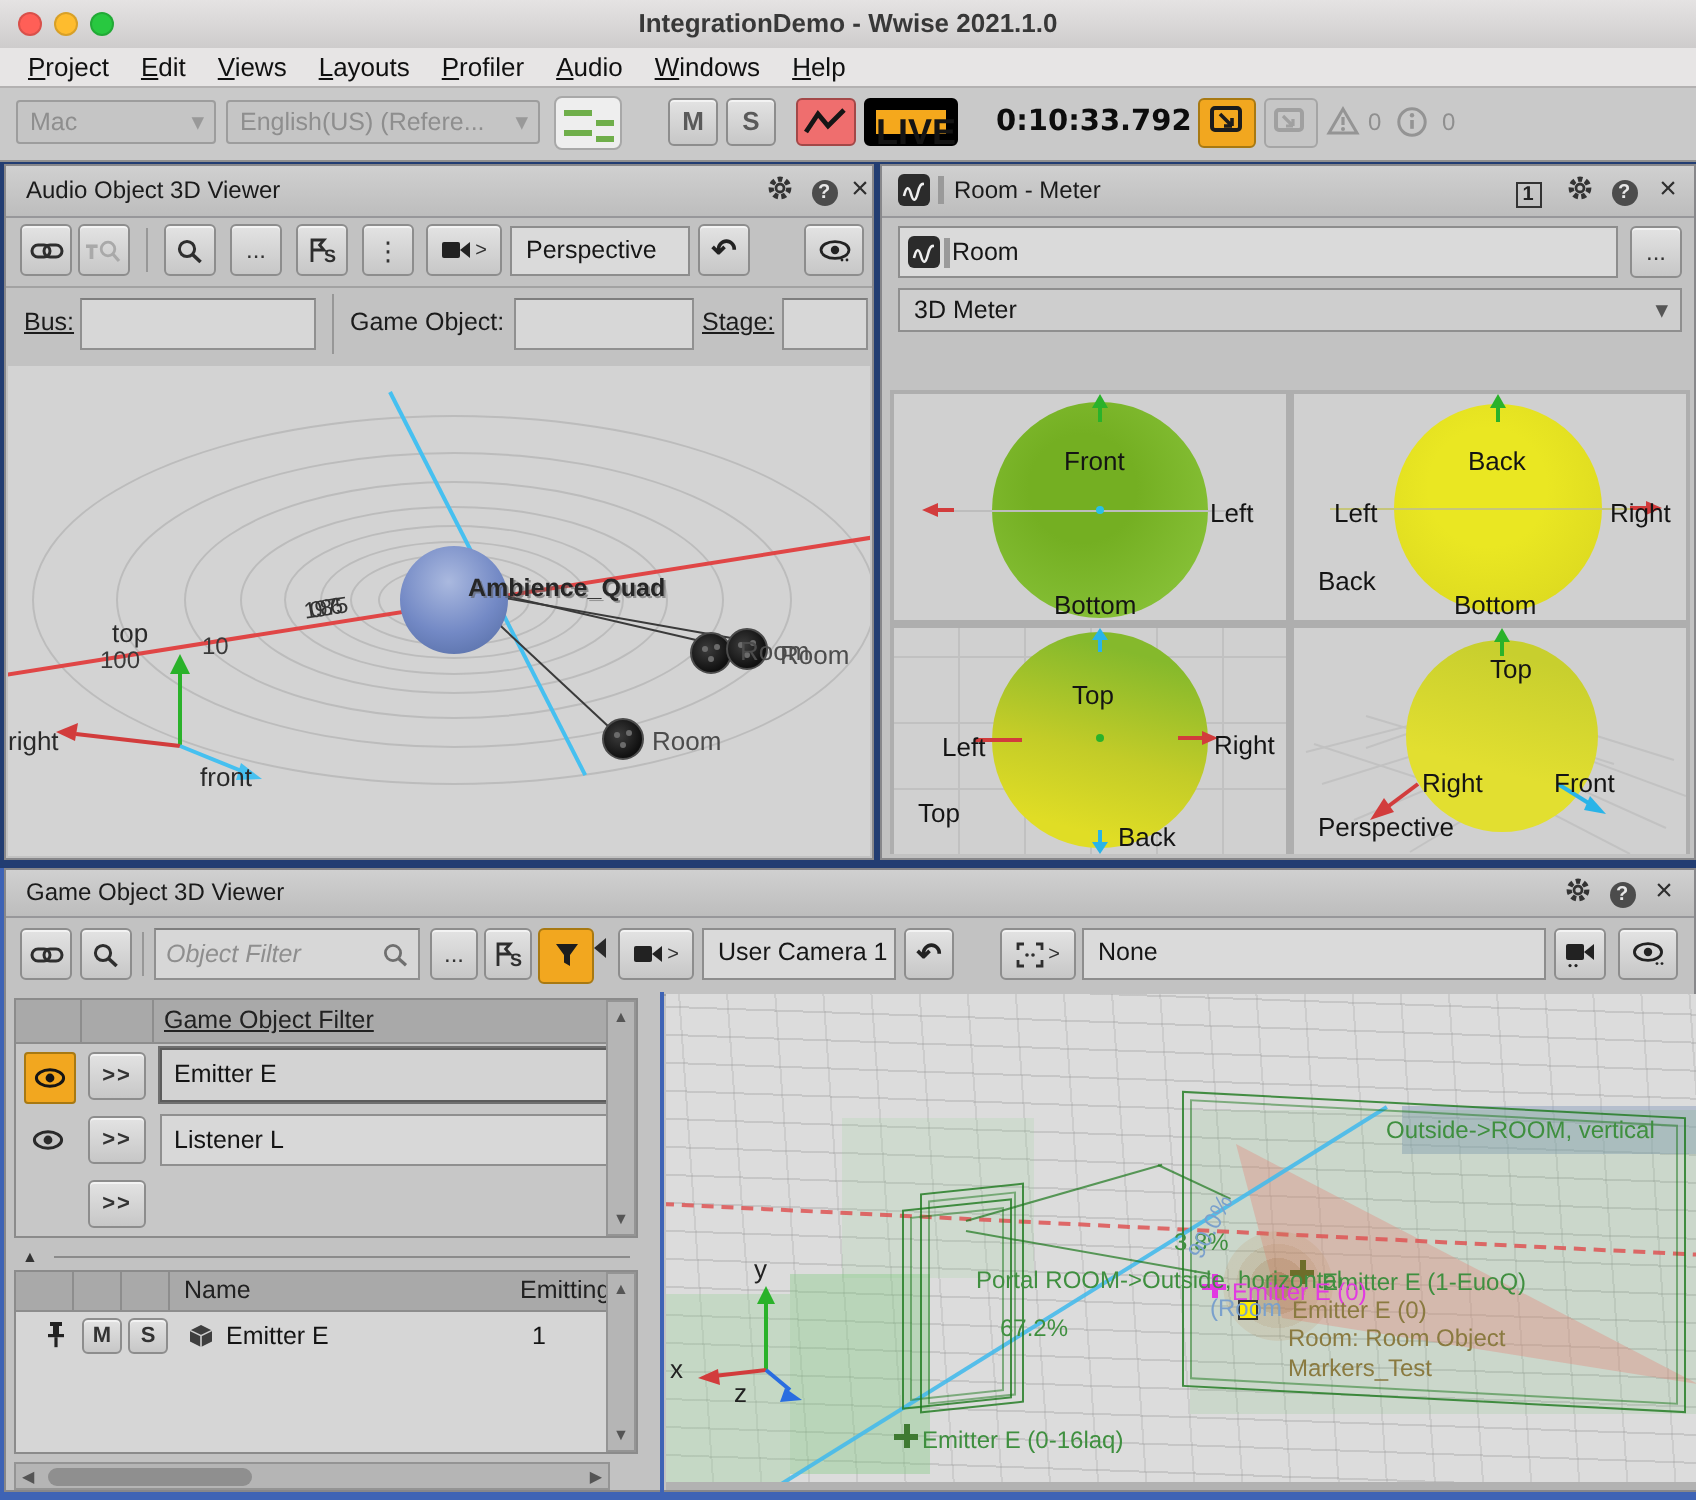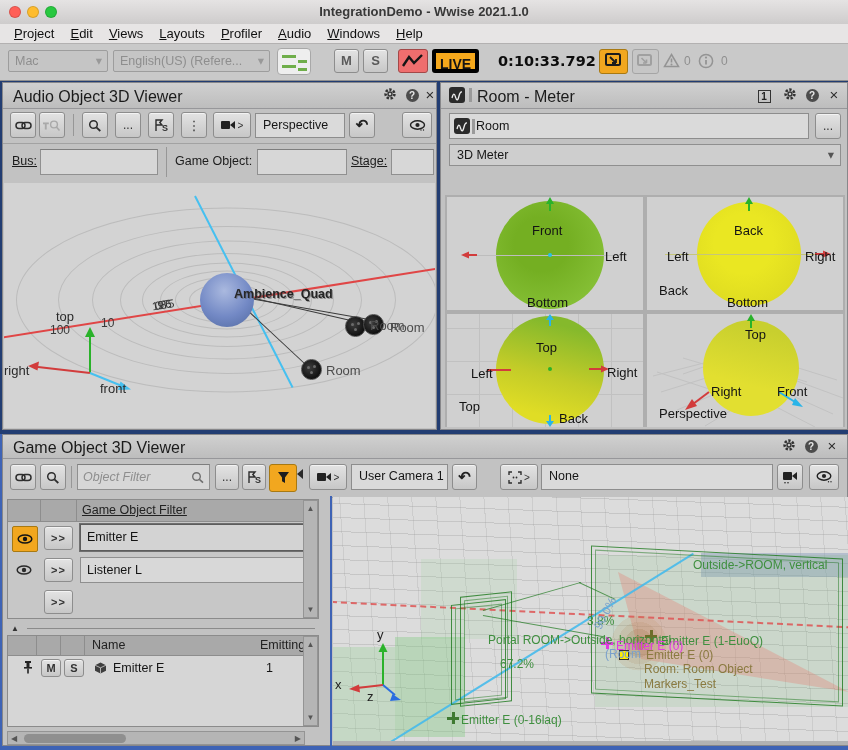--- a/index.html
+++ b/index.html
@@ -10,27 +10,27 @@
   .tl{position:absolute;top:6px;width:12px;height:12px;border-radius:50%;border:1px solid rgba(0,0,0,.15);box-sizing:border-box;}
   .title{position:absolute;left:0;right:0;top:4px;text-align:center;font-size:13px;font-weight:700;color:#383838;}
   .menubar{position:absolute;left:0;top:24px;width:848px;height:20px;background:#e7e5e5;border-bottom:1px solid #b3b1b1;display:flex;align-items:center;padding-left:6px;box-sizing:border-box;}
   .menu-item{display:inline-block;padding:0 8px;font-size:13px;color:#101010;}
   .menu-item::first-letter{text-decoration:underline;}
   .maintoolbar{position:absolute;left:0;top:44px;width:848px;height:36px;background:#c9c9c9;border-bottom:1px solid #8f8f8f;}
   .tb-select{position:absolute;height:22px;background:#c5c5c5;border:1px solid #9d9d9d;border-radius:2px;font-size:12.5px;color:#8e8e8e;line-height:20px;padding:0 6px;box-sizing:border-box;}
   .tb-select .dd{position:absolute;right:5px;top:0;color:#999;}
   .btn3d{background:linear-gradient(#e3e3e3,#c7c7c7);border:1px solid #8d8d8d;border-radius:3px;box-sizing:border-box;box-shadow:inset 0 1px 0 #f3f3f3;text-align:center;}
   .tbtn-letter{font-size:13px;font-weight:700;color:#5a5a5a;line-height:22px;}
-  .live{position:absolute;background:#f5a81c;border:4px solid #000000;border-radius:3px;color:#141414;font-weight:700;font-size:14px;text-align:center;line-height:22px;box-sizing:border-box;}
+  .live{position:absolute;background:#f5a81c;border:6px solid #000000;border-radius:3px;color:#141414;font-weight:700;font-size:18px;text-align:center;line-height:22px;box-sizing:border-box;}
   .timecode{position:absolute;font-size:14.5px;font-weight:700;color:#0d0d0d;font-family:"DejaVu Sans",sans-serif;}
   .cnt{position:absolute;font-size:12px;color:#8f8f8f;}
   
   .panel{position:absolute;background:#c2c2c2;border:1px solid #87878a;box-sizing:border-box;}
   .phead{position:absolute;left:0;top:0;right:0;height:25px;background:linear-gradient(#d0d0d0,#bdbdbd);border-bottom:1px solid #97979a;}
-  .ptitle{position:absolute;left:10px;top:5px;font-size:16px;color:#1b1b1b;white-space:nowrap;}
+  .ptitle{position:absolute;left:10px;top:5px;font-size:12px;color:#1b1b1b;white-space:nowrap;}
   .hicon{position:absolute;top:4px;width:18px;height:17px;text-align:center;line-height:16px;font-size:13px;color:#2e2e2e;cursor:default;}
   .helpdot{display:inline-block;width:13px;height:13px;border-radius:50%;background:#4c4c4c;color:#e8e8e8;font-size:10px;font-weight:700;line-height:13px;}
   .onebox{display:inline-block;width:13px;height:13px;border:1.4px solid #333;font-size:10px;font-weight:700;line-height:12px;color:#222;box-sizing:border-box;}
   .ptoolbar{position:absolute;left:0;right:0;height:34px;border-bottom:1px solid #a2a2a2;}
   .tbtn{position:absolute;height:26px;display:flex;align-items:center;justify-content:center;gap:2px;}
   .tbtn.dis svg *{stroke:#a9a9a9 !important;fill:none;}
   .vsep{position:absolute;width:1px;background:#979797;}
   .fieldbox{position:absolute;background:#d7d7d7;border:1px solid #909090;border-top-color:#7e7e7e;box-sizing:border-box;font-size:12.5px;color:#1f1f1f;}
   .valuefield{position:absolute;background:#dadada;border:1px solid #8d8d8d;box-sizing:border-box;font-size:12.5px;color:#161616;line-height:23px;padding:0 7px;white-space:nowrap;overflow:hidden;}
   input.fieldbox{padding:0 5px;}

